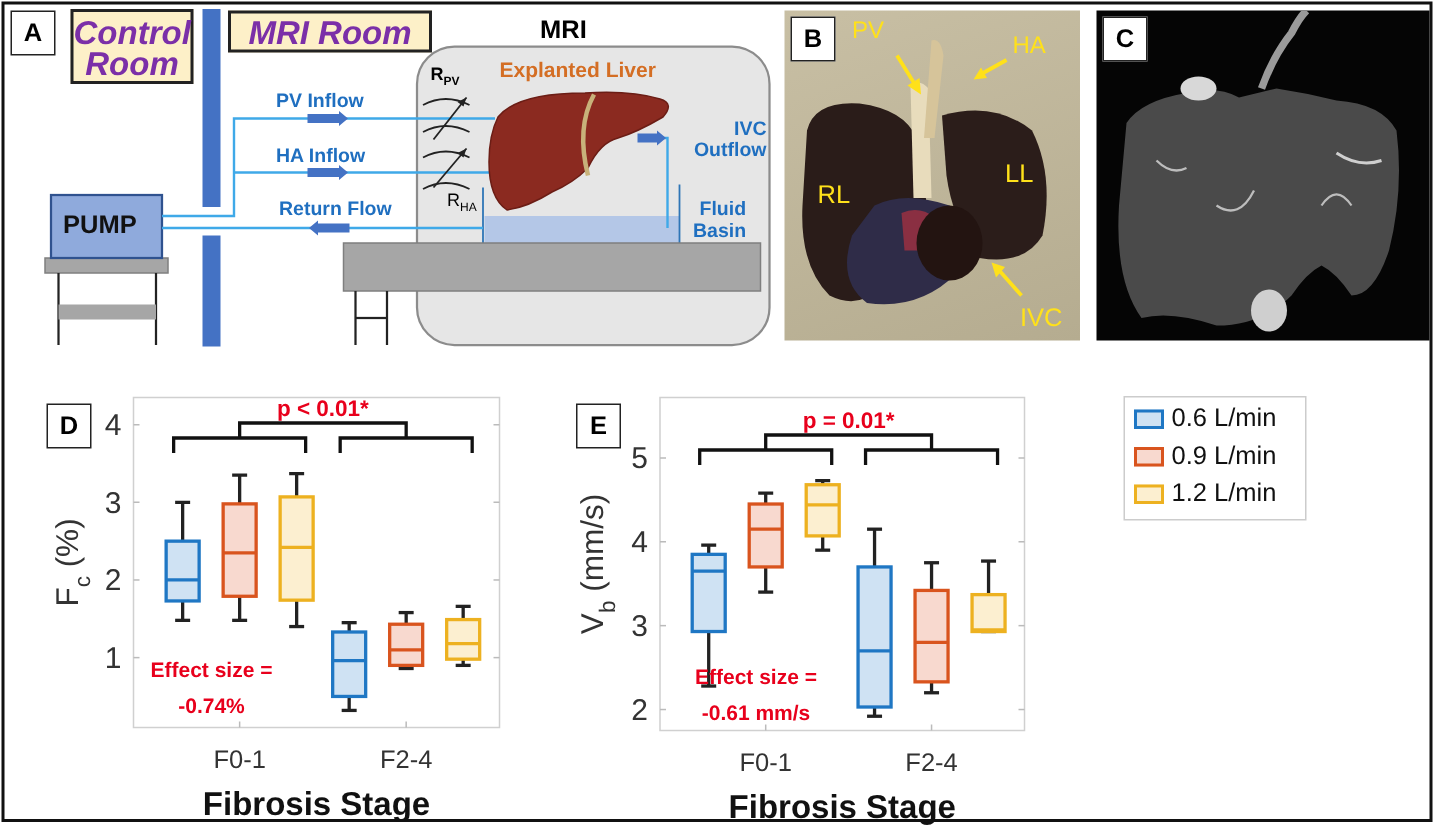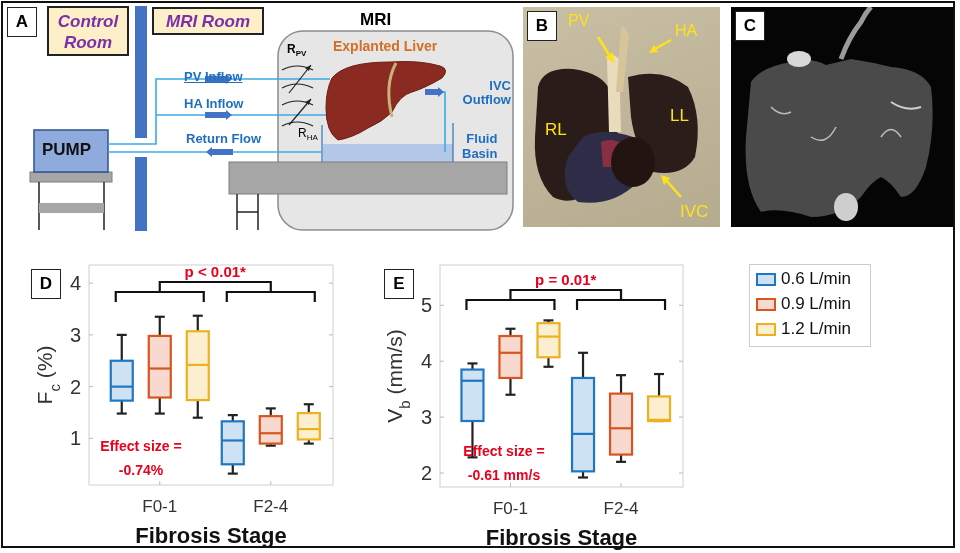--- a/index.html
+++ b/index.html
@@ -1,35 +1,35 @@
 <!DOCTYPE html>
 <html><head>
 <meta charset="utf-8">
 <style>
   html,body{margin:0;padding:0;background:#fff;}
   body{width:960px;height:553px;position:relative;overflow:hidden;font-family:"Liberation Sans",sans-serif;}
   .frame{position:absolute;left:1px;top:1px;width:954px;height:547px;border:2px solid #111;box-sizing:border-box;}
   .abs{position:absolute;}
   .lbl-box{position:absolute;background:#fff;border:1.5px solid #222;font-weight:bold;font-size:17px;text-align:center;line-height:28px;width:28px;height:28px;font-family:"Liberation Sans",sans-serif;}
-  .room{position:absolute;background:#fdf0c8;border:2px solid #222;color:#7b2fa8;font-style:italic;font-weight:bold;font-size:17px;text-align:center;line-height:21px;}
+  .room{position:absolute;background:#fdf0c8;border:2px solid #222;color:#7b2fa8;font-style:italic;font-weight:bold;font-size:22px;text-align:center;line-height:21px;}
   .blue-t{color:#1f6fc0;font-weight:bold;font-size:13px;position:absolute;}
   svg text{font-family:"Liberation Sans",sans-serif;}
   .legend{position:absolute;left:749px;top:264px;width:120px;height:81px;border:1px solid #ccc;background:#fff;}
   .leg-item{position:absolute;left:6px;font-size:17px;color:#111;display:flex;align-items:center;}
   .leg-sw{width:16px;height:9px;border:2px solid;margin-right:5px;}
 </style>
 </head>
 <body>
 
 <div class="frame"></div>
 
 <div>
   <div class="lbl-box" style="left:7px;top:7px;">A</div>
   <div class="room" style="left:47px;top:6px;width:82px;height:50px;padding-top:3px;box-sizing:border-box;">Control Room</div>
-  <div class="room" style="left:152px;top:7px;width:112px;height:28px;line-height:26px;box-sizing:border-box;">MRI Room</div>
+  <div class="room" style="left:152px;top:7px;width:136px;height:28px;line-height:26px;box-sizing:border-box;">MRI Room</div>
   <div class="abs" style="left:360px;top:10px;font-weight:bold;font-size:17px;">MRI</div>
 
   <svg class="abs" style="left:0;top:0;" width="520" height="240">
 
     <rect x="135" y="6" width="12" height="132" fill="#4472c4"></rect>
     <rect x="135" y="157" width="12" height="74" fill="#4472c4"></rect>
 
     <rect x="278" y="31" width="235" height="199" rx="25" fill="#e6e6e6" stroke="#8c8c8c" stroke-width="1.5"></rect>
 
     <rect x="323" y="144" width="130" height="18" fill="#b4c7e7"></rect>
@@ -70,21 +70,21 @@
     </g>
     <polygon points="311,65 305,68 309,71" fill="#222"></polygon>
     <polygon points="311,99 305,102 309,105" fill="#222"></polygon>
 
     <path d="M332,78 Q345,62 390,62 Q420,60 440,66 Q450,69 442,78 Q425,88 412,92 Q400,95 392,112 Q382,122 368,128 Q352,138 338,140 Q326,132 326,108 Q326,90 332,78 Z" fill="#8b2a20" stroke="#6b1d15" stroke-width="1"></path>
     <path d="M396,63 Q384,85 392,117" stroke="#c8b27a" stroke-width="3" fill="none"></path>
   </svg>
 
   <div class="abs" style="left:333px;top:38px;color:#d46e24;font-weight:bold;font-size:14px;">Explanted Liver</div>
   <div class="abs" style="left:42px;top:140px;font-weight:bold;font-size:17px;color:#111;">PUMP</div>
-  <div class="blue-t" style="left:184px;top:69px;text-decoration:underline;">PV Inflow</div>
+  <div class="blue-t" style="left:184px;top:59px;">PV Inflow</div>
   <div class="blue-t" style="left:184px;top:96px;">HA Inflow</div>
   <div class="blue-t" style="left:186px;top:131px;">Return Flow</div>
   <div class="blue-t" style="left:471px;top:79px;text-align:right;width:40px;line-height:14px;">
     <div>IVC</div>
     <div style="margin-left:-10px;">Outflow</div>
   </div>
   <div class="blue-t" style="left:462px;top:131px;line-height:15px;">
     <div style="text-align:right;">Fluid</div>
     <div>Basin</div>
   </div>

